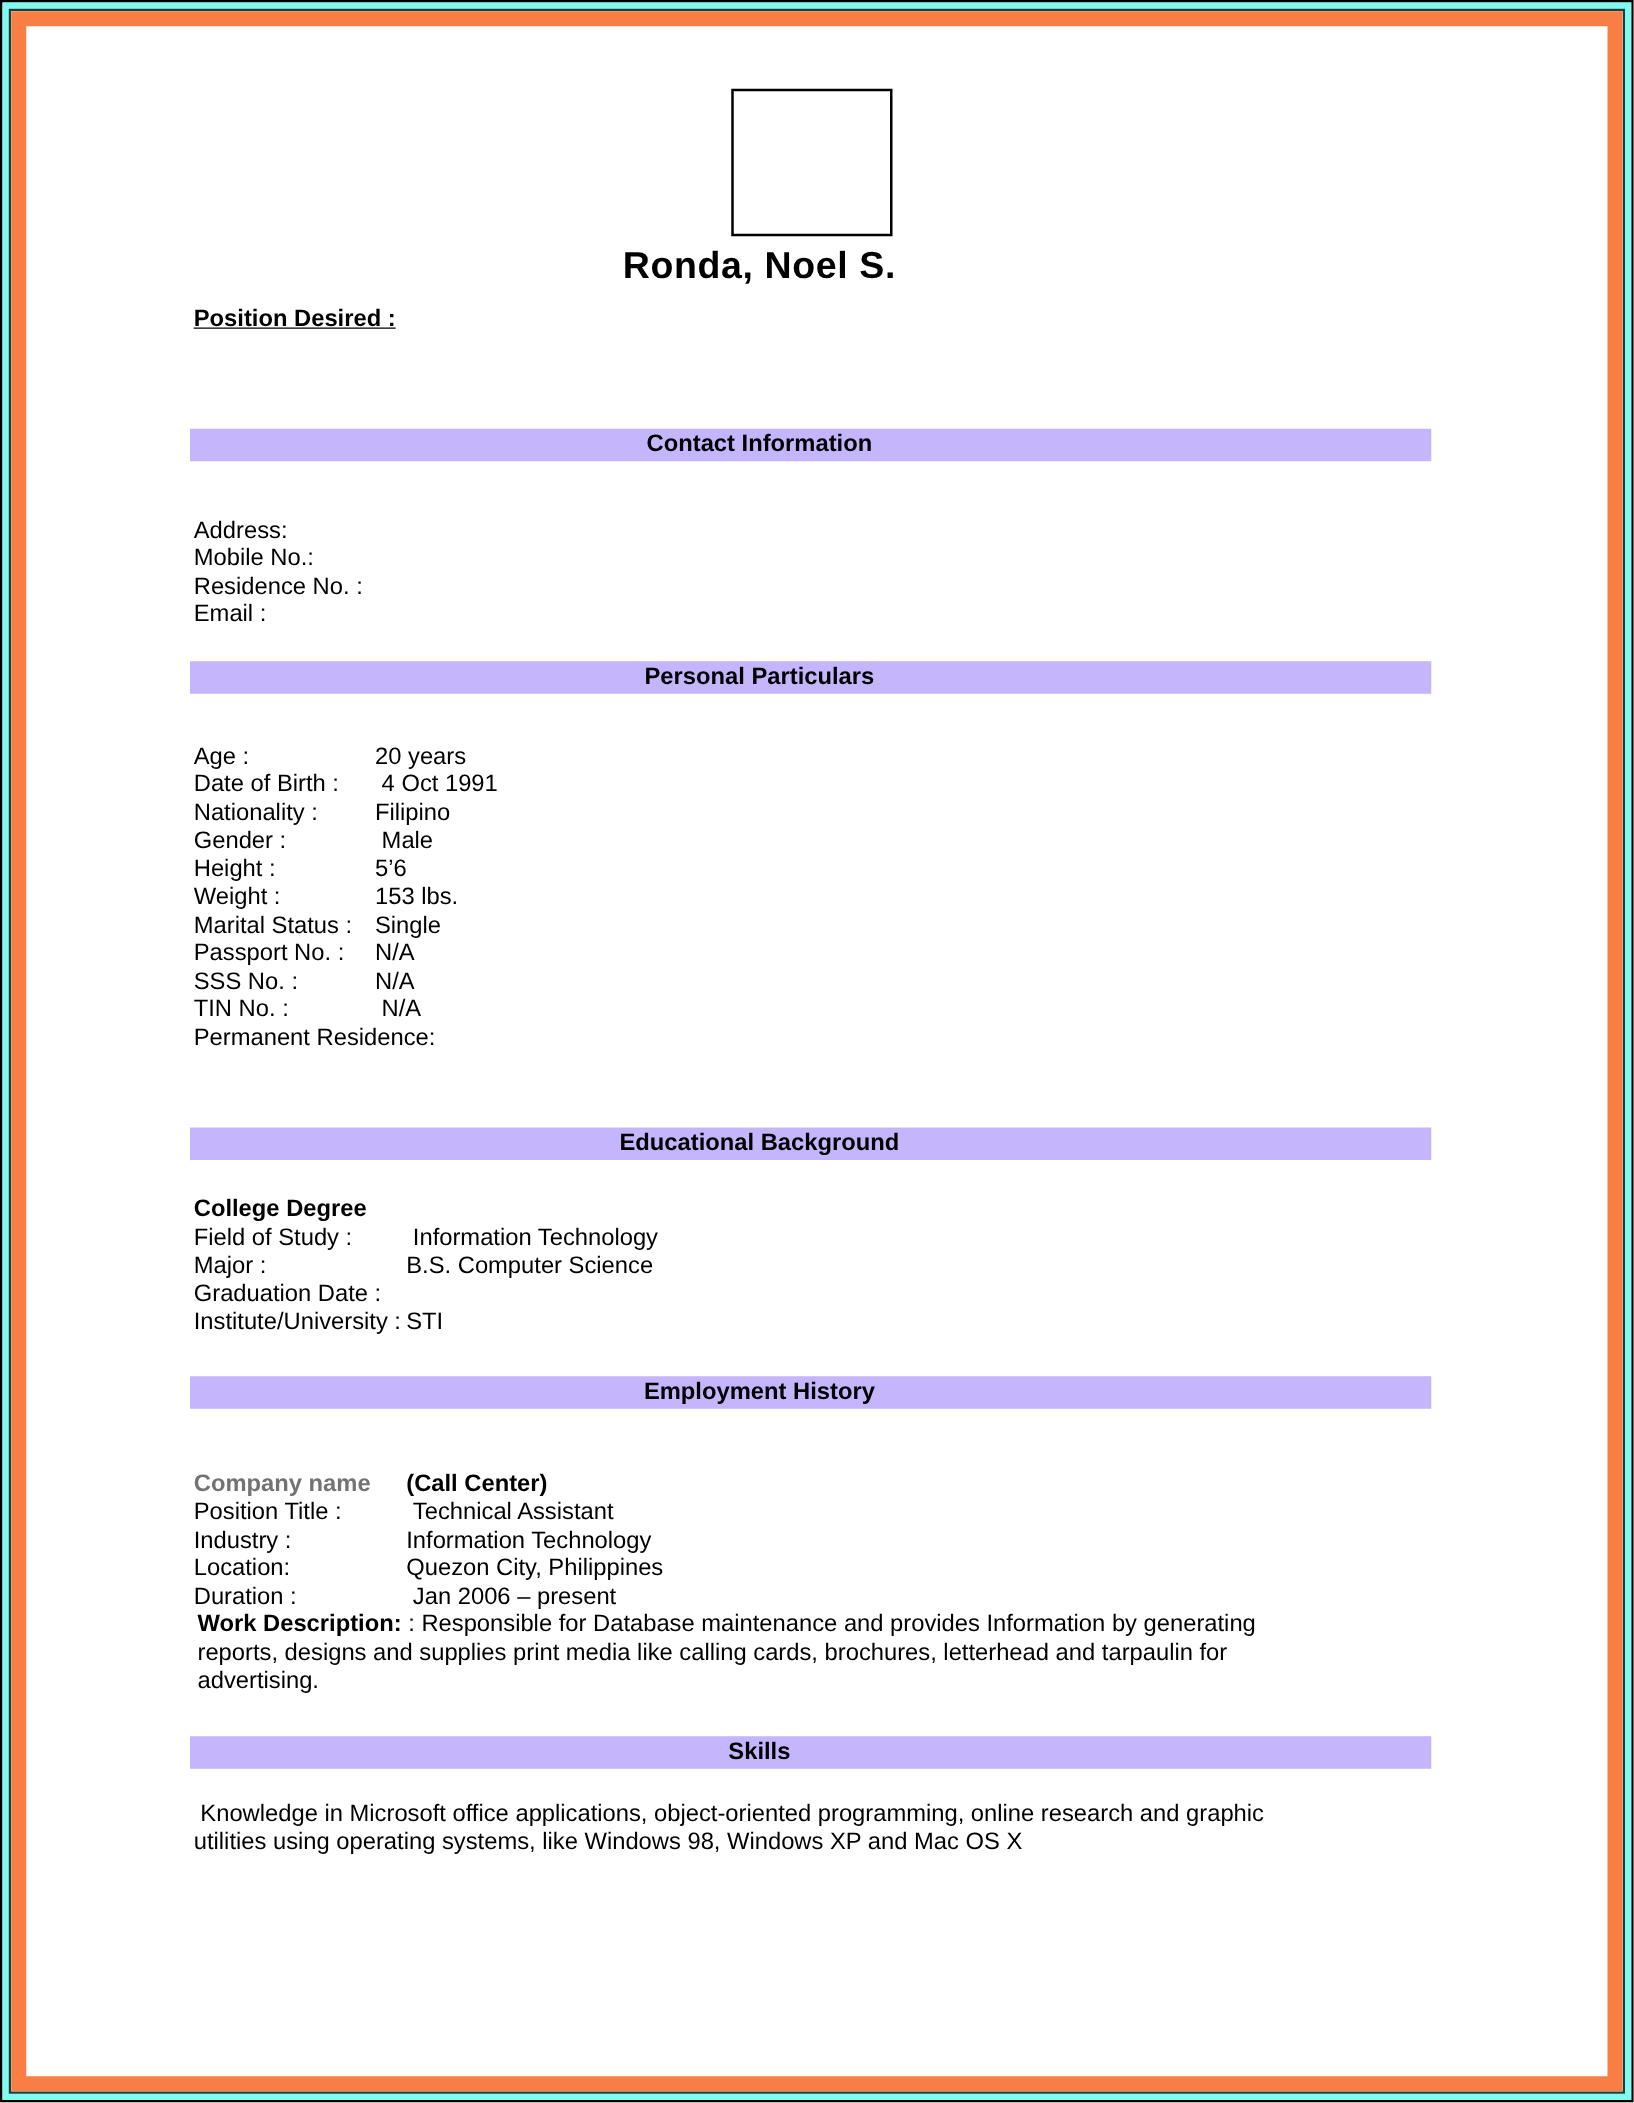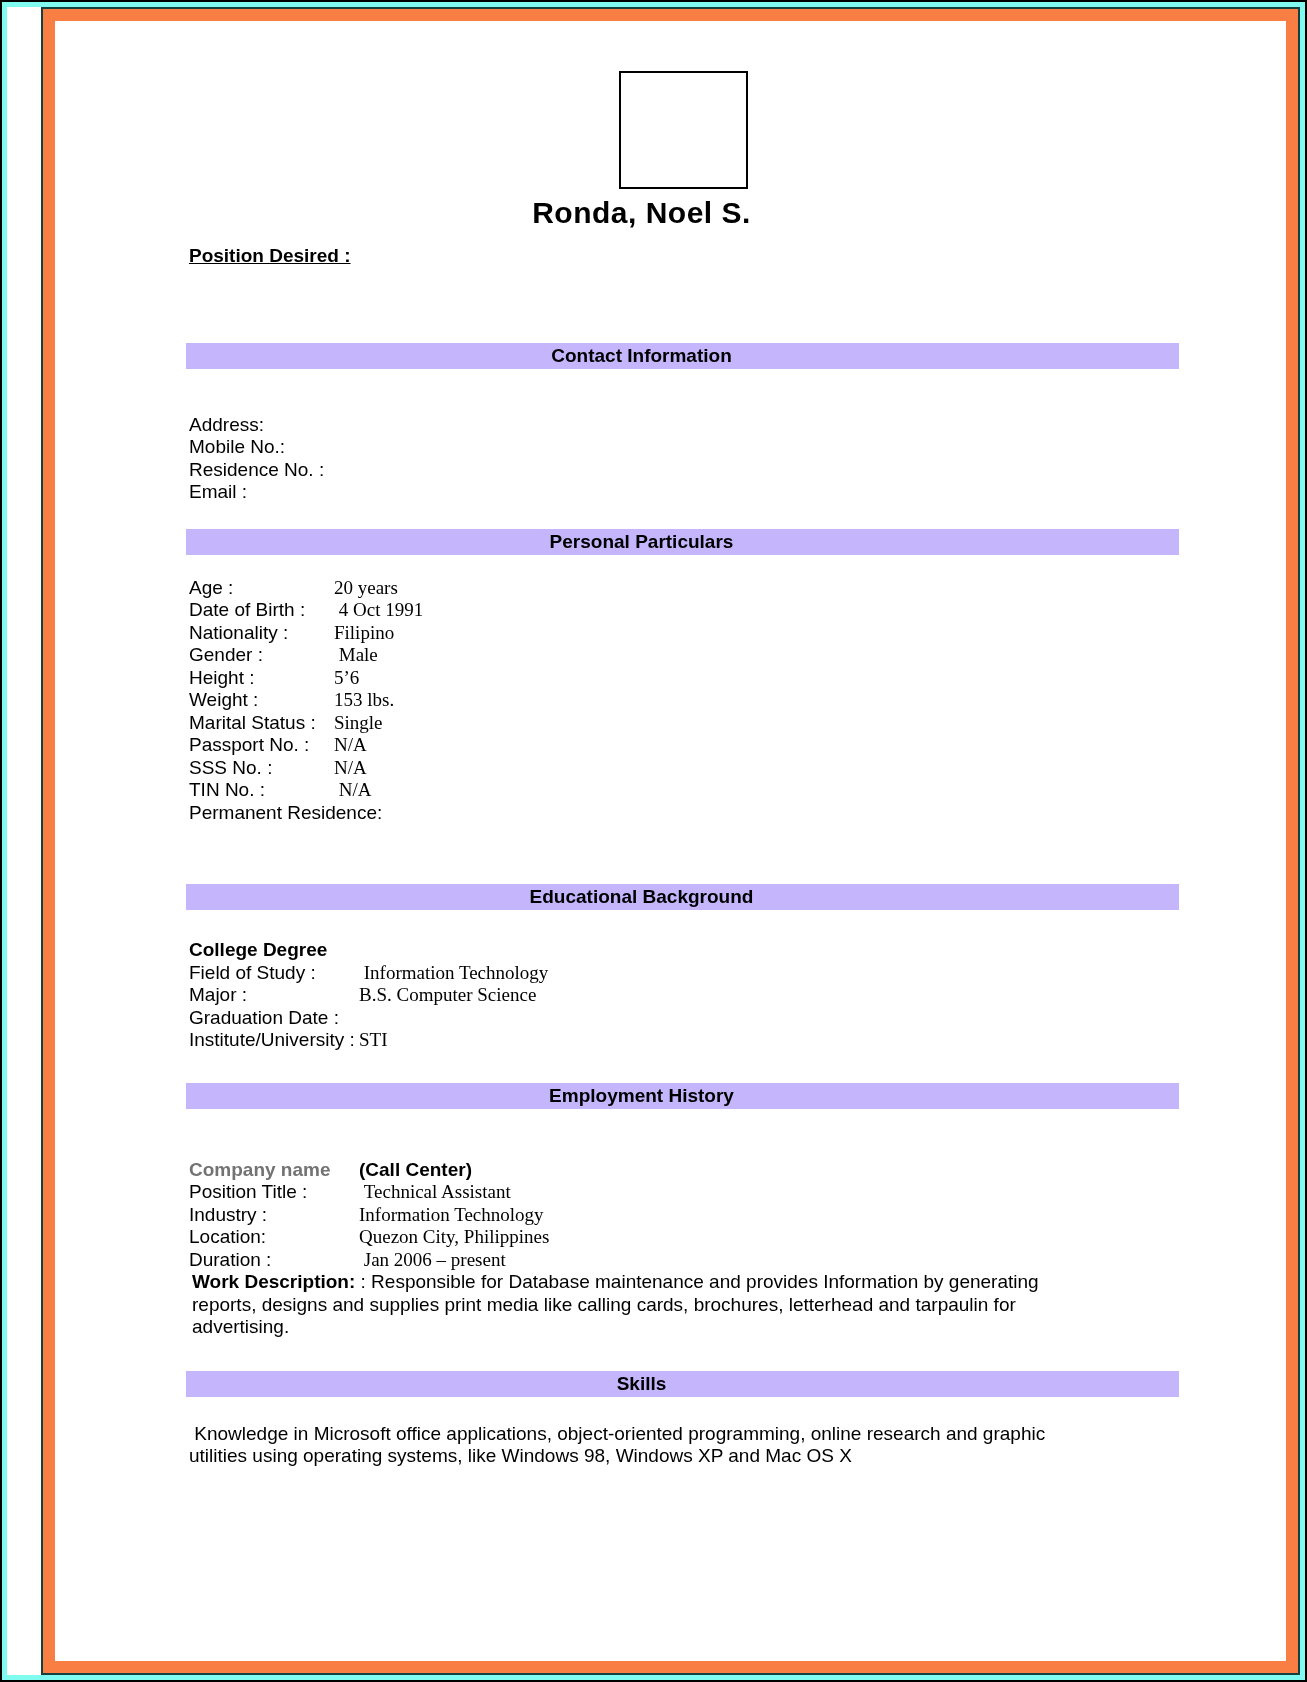--- a/index.html
+++ b/index.html
@@ -3,21 +3,21 @@
 <meta charset="utf-8">
 <style>
   html, body { margin: 0; padding: 0; }
   body {
     width: 1307px; height: 1682px;
     background: #ffffff;
     font-family: "Liberation Sans", "DejaVu Sans", sans-serif;
     color: #000;
   }
   .frame-black { width: 1307px; height: 1682px; box-sizing: border-box; border: 2px solid #000000; }
-  .frame-cyan  { width: 100%; height: 100%; box-sizing: border-box; border: 5px solid #80fbf0; padding-left: 34px; }
+  .frame-cyan  { width: 100%; height: 100%; box-sizing: border-box; border: 5px solid #80fbf0; }
   .frame-dark  { width: 100%; height: 100%; box-sizing: border-box; border: 2px solid #14413f; }
   .frame-orange{ width: 100%; height: 100%; box-sizing: border-box; border: 12px solid #f97e44; background: #fff; overflow: hidden; }
 
   .content { margin-left: 131px; width: 993px; font-size: 19px; line-height: 22.5px; }
 
   .photo-box {
     width: 129px; height: 118px; box-sizing: border-box;
     border: 2px solid #000; background: #fff;
     margin-top: 50px; margin-left: 433px;
   }
@@ -34,31 +34,31 @@
     font-weight: bold; font-size: 19px; line-height: 26px;
   }
   .bar-contact    { margin-top: 75px; }
   .bar-personal   { margin-top: 25px; }
   .bar-education  { margin-top: 60px; }
   .bar-employment { margin-top: 31px; }
   .bar-skills     { margin-top: 32px; }
 
   .rows { padding-left: 3px; }
   .rows-contact    { margin-top: 45px; }
-  .rows-personal   { margin-top: 22px; }
+  .rows-personal   { margin-top: 40px; }
   .rows-employment { margin-top: 50px; }
 
   .edu-block { margin-top: 29px; padding-left: 3px; }
   .degree-heading { font-weight: bold; }
 
   .row { display: flex; }
   .lbl { flex-shrink: 0; white-space: pre-wrap; }
   .lbl-145 { min-width: 145px; }
   .lbl-170 { min-width: 170px; }
-  .val { white-space: pre-wrap; font-family: Liberation Serif, serif; }
+  .val { white-space: pre-wrap; }
 
   .company-label { color: #737373; font-weight: bold; }
   .company-type  { font-weight: bold; white-space: pre-wrap; }
 
   .paragraph { width: 905px; padding-left: 3px; white-space: pre-wrap; }
   .desc-label { font-weight: bold; }
   .skills-text { margin-top: 26px; }
 </style>
 </head>
 <body>

